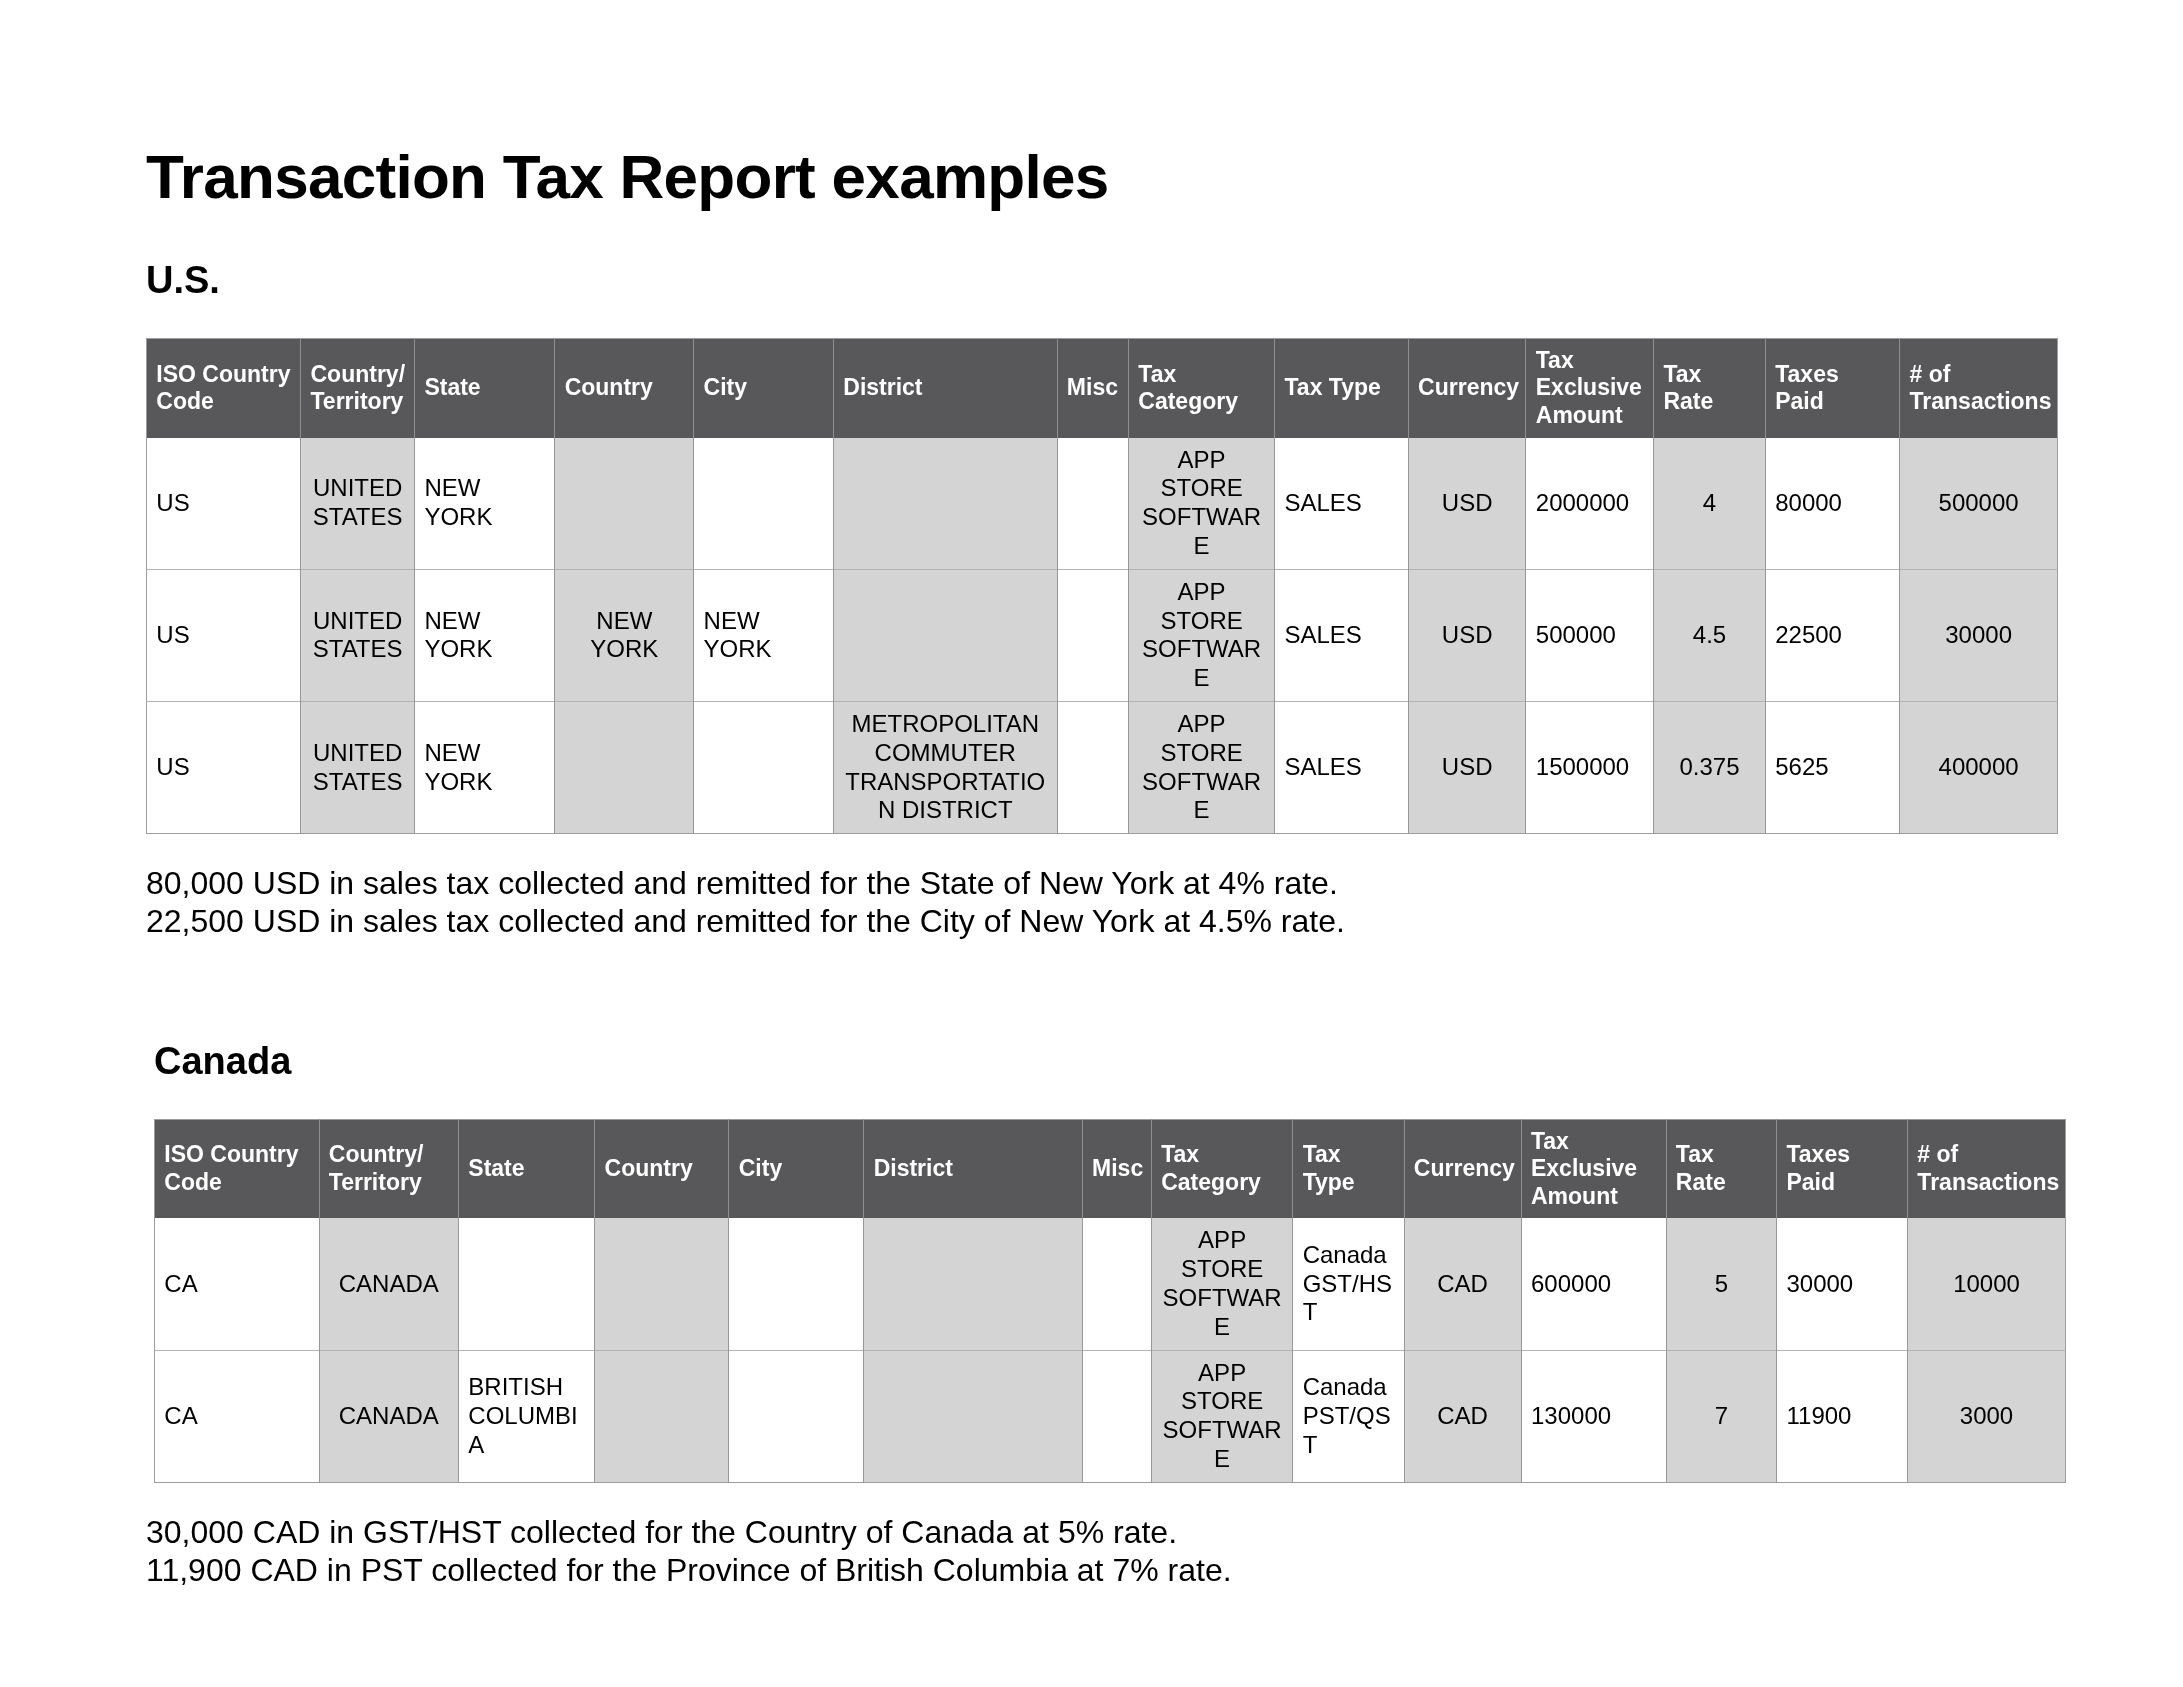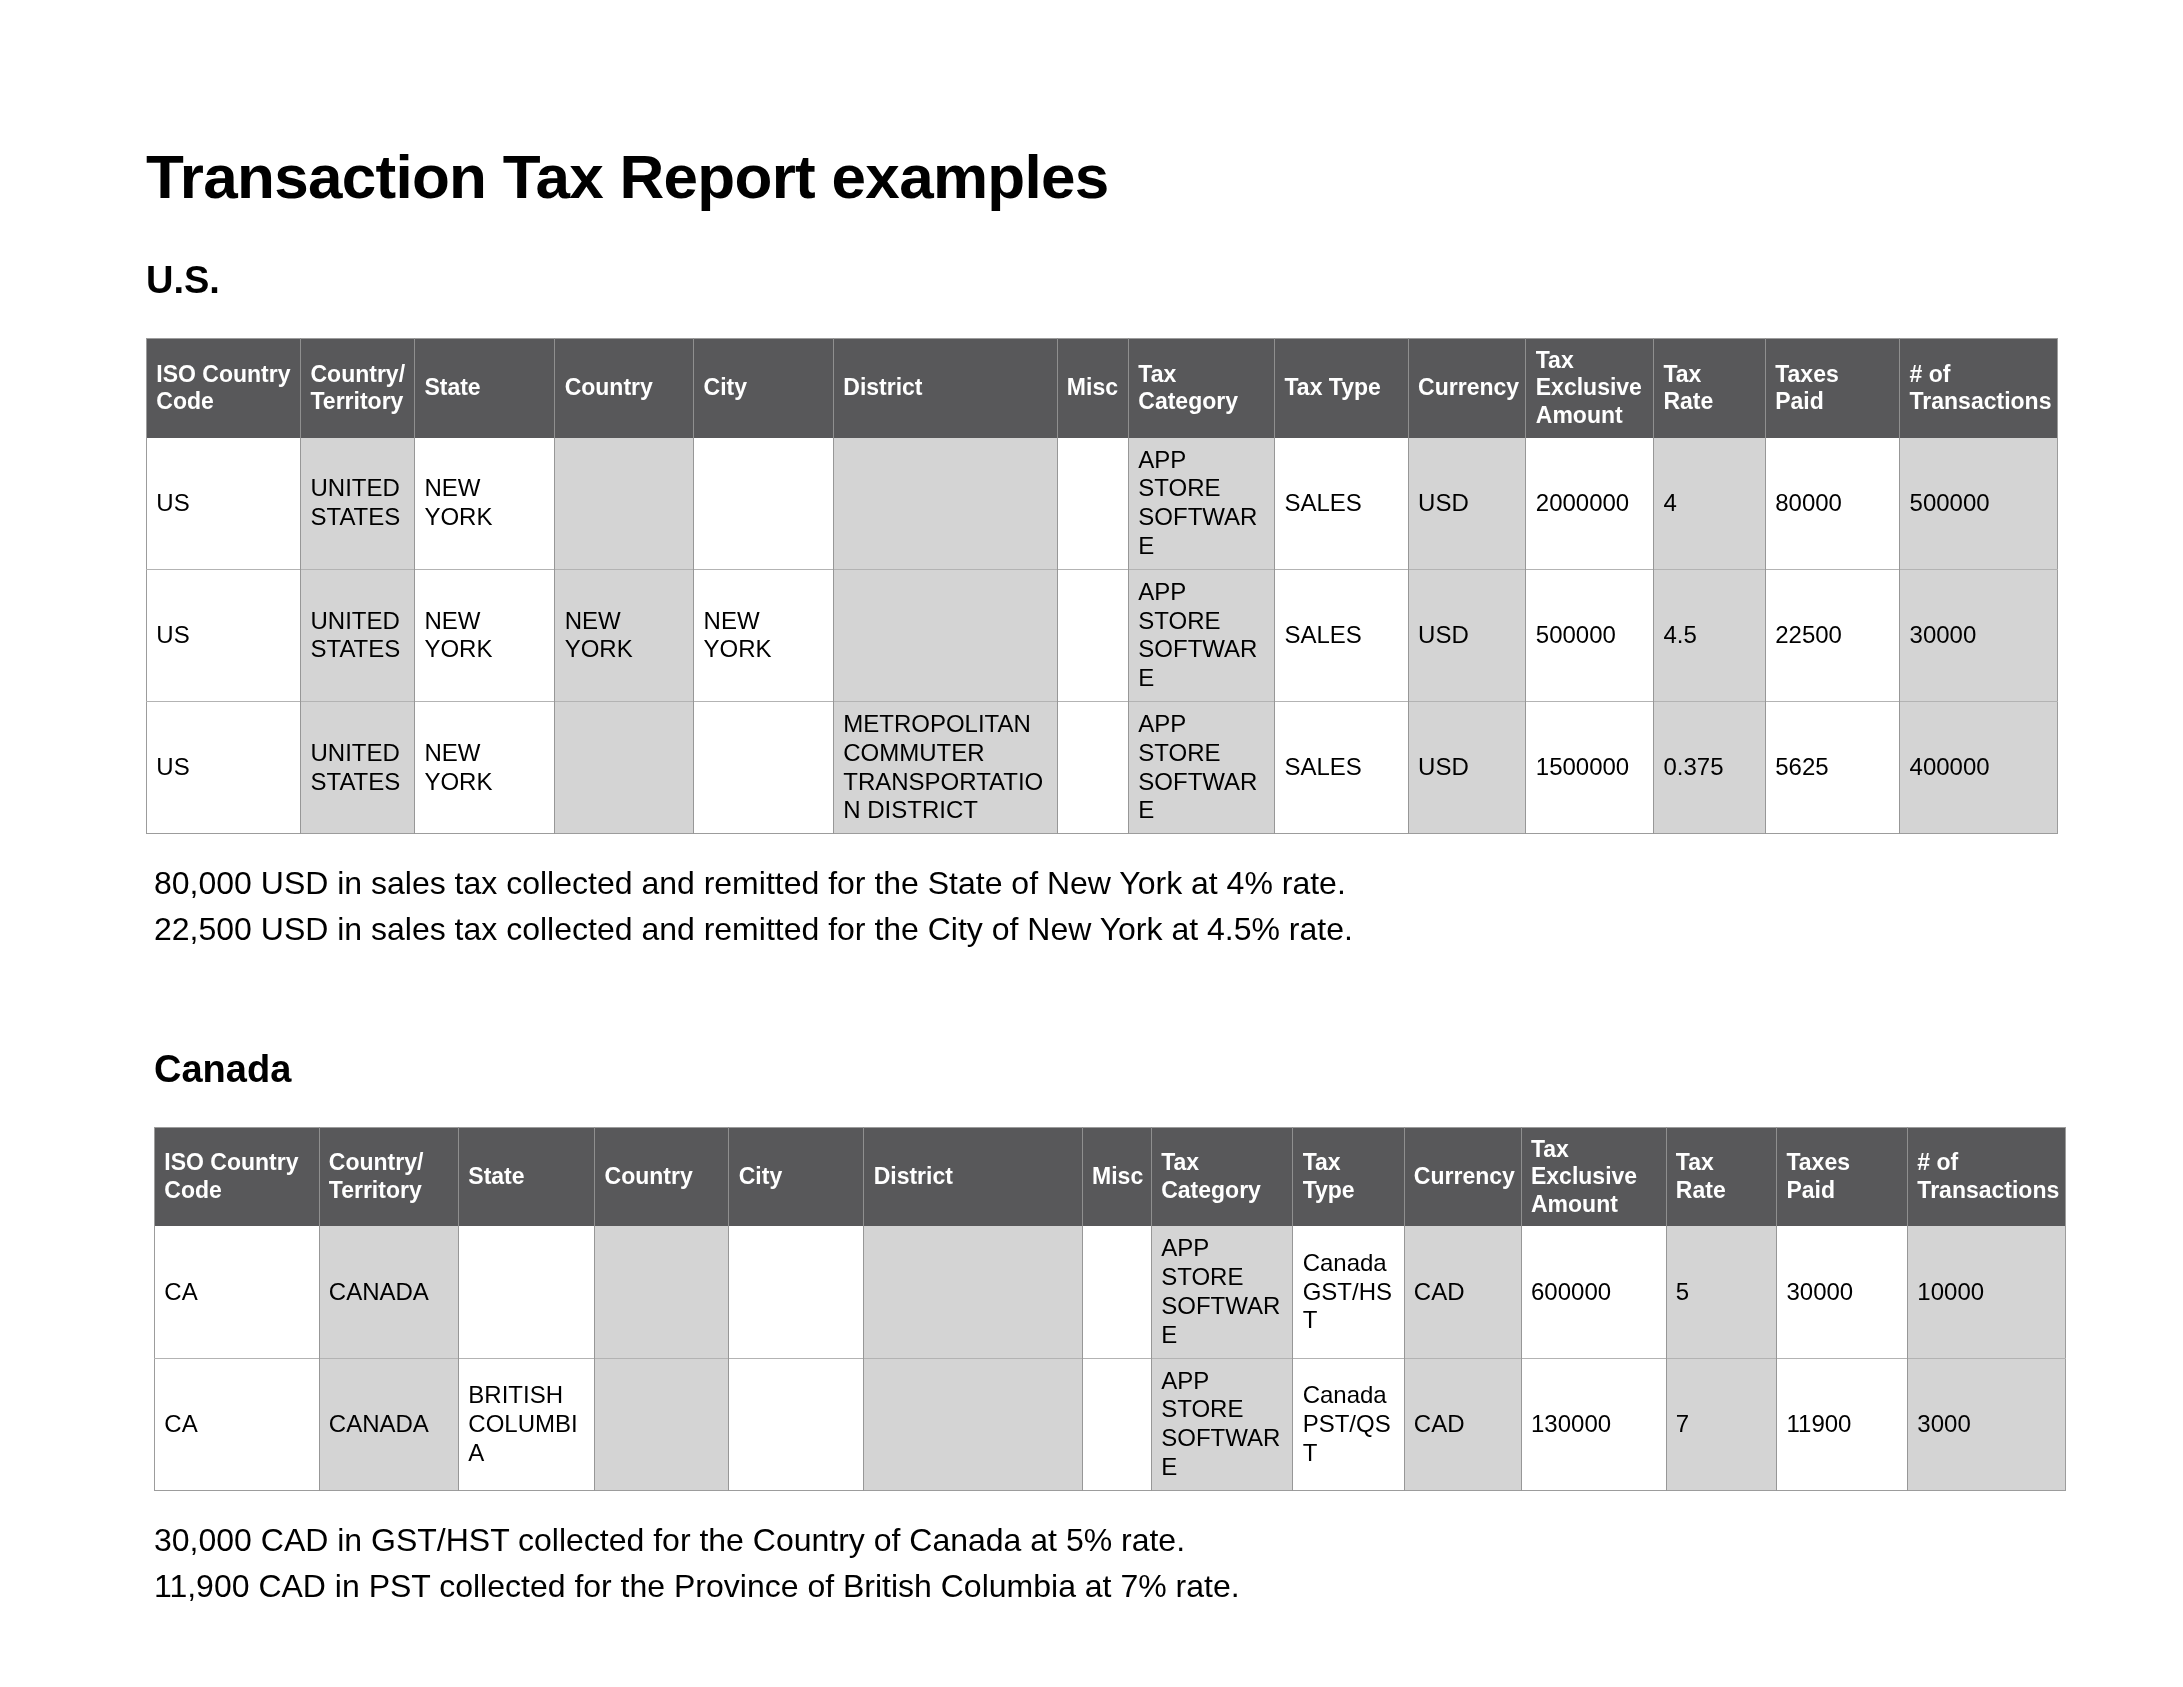--- a/index.html
+++ b/index.html
@@ -62,31 +62,31 @@
   .report-table th + th{border-left:1.3px solid #8f8f8f;}
   .report-table td{
     vertical-align:middle;
     text-align:left;
     padding:8px 9.3px;
     background:#ffffff;
     word-wrap:break-word;
   }
   .report-table td + td{border-left:1.3px solid var(--border-v);}
   .report-table tbody tr + tr td{border-top:1.3px solid var(--border-h);}
-  .report-table td.g{background:var(--cell-gray);}
+  .report-table td.g{background:var(--cell-gray);text-align:center;}
   tr.rh-head{height:99px;}
   tr.rh-140{height:93px;}
   tr.rh-138{height:91px;}
   tr.rh-198{height:131px;}
   .notes{
     margin:30px 0 0 0;
     font-size:32px;
     line-height:38px;
   }
-  .notes p{margin:8px;}
+  .notes p{margin:0;}
 </style>
 </head>
 <body>
 
 <div class="page">
 
   <h1 class="doc-title">Transaction Tax Report examples</h1>
 
   <h2 class="section-heading">U.S.</h2>
 

